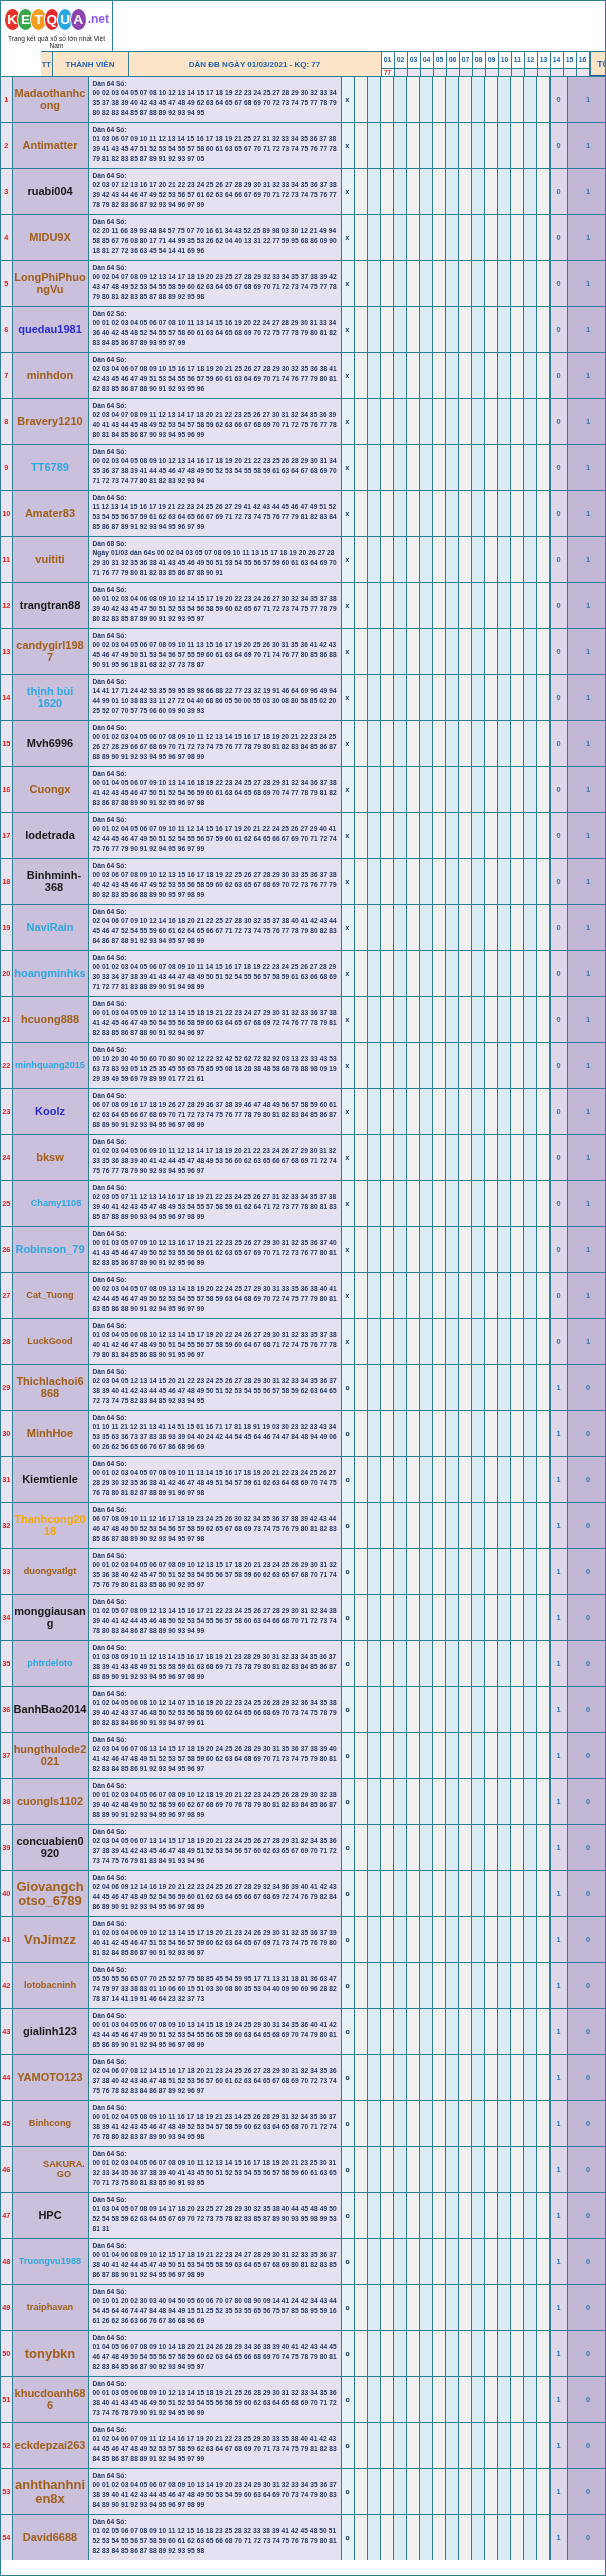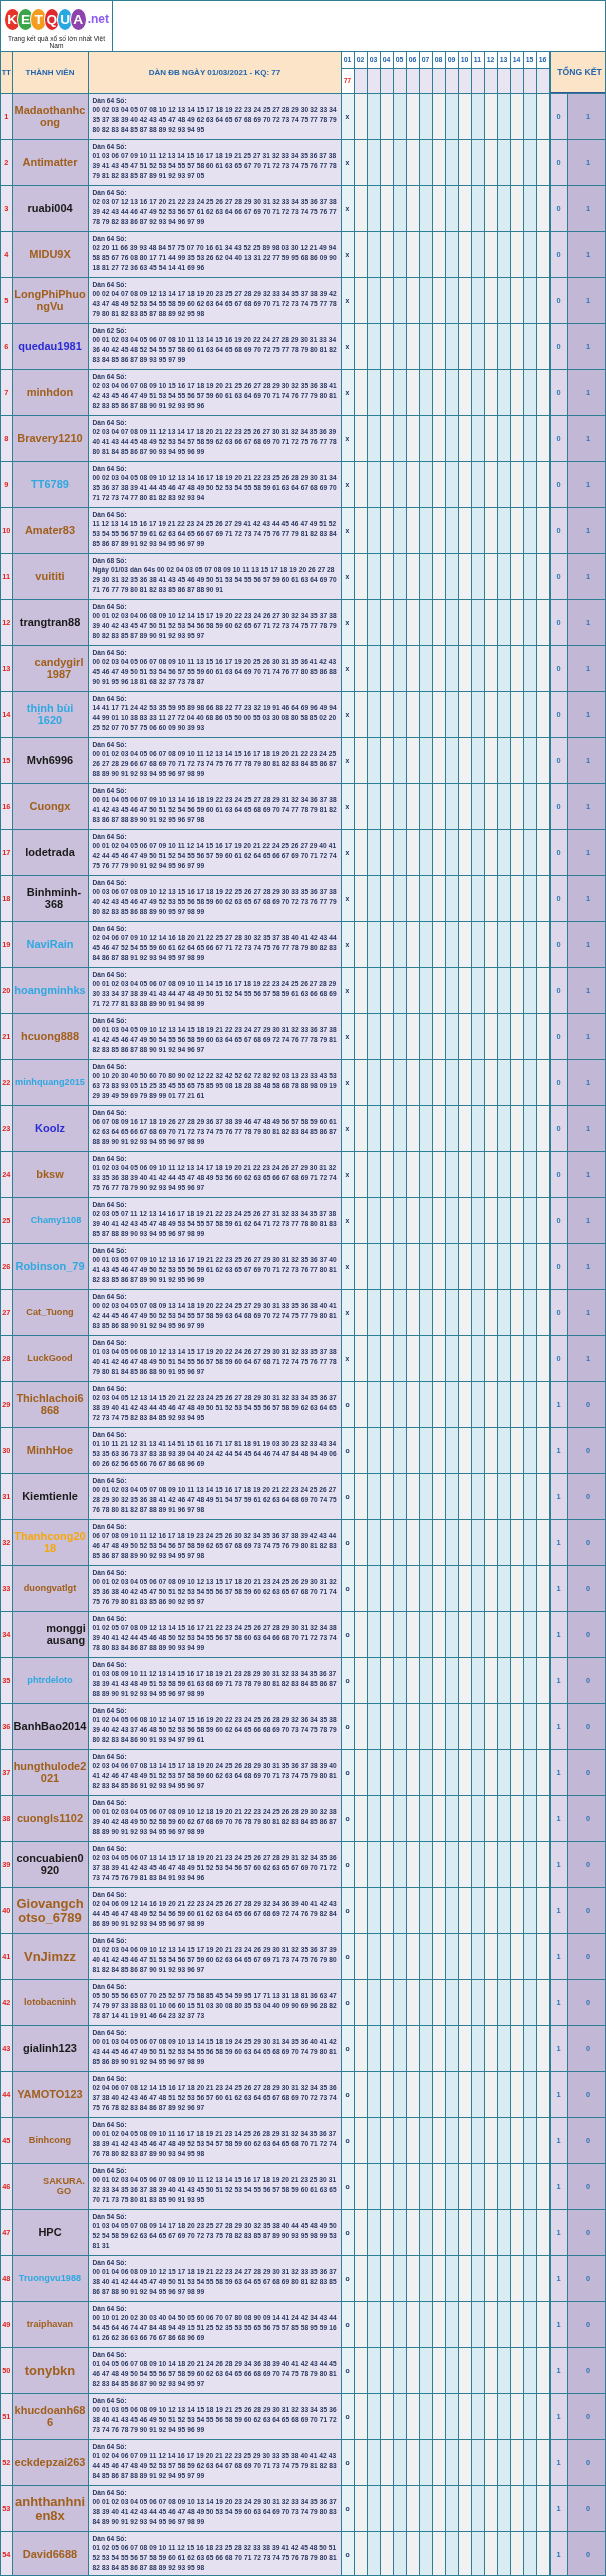--- a/index.html
+++ b/index.html
@@ -32,21 +32,21 @@
   .banners{flex:1;display:flex;flex-direction:column;}
   .banner{height:17px;background:#cfe0f2;border-bottom:1.1px solid var(--teal);display:flex;align-items:center;justify-content:center;
     color:#e8680a;font-weight:bold;font-size:8.3px;letter-spacing:0.1px;}
   .month{flex:1;background:#e6e2f2;display:flex;align-items:center;justify-content:center;
     color:var(--navy);font-weight:bold;font-size:17px;}
 
   
   .grid{display:grid;grid-template-columns:11.5px 76px 253px repeat(16,13px) 18px 41px;}
 
   
-  .hdr{height:42px;border-top:1.1px solid var(--teal);}
+  .hdr{height:25px;border-top:1.1px solid var(--teal);margin-left:40px;}
   .hcell{background:var(--peach);color:var(--hdrblue);font-weight:bold;font-size:8px;
     display:flex;align-items:center;justify-content:center;border-right:1.1px solid var(--teal);}
   .hcell.tt{font-size:7.4px;}
   .dayhead{display:flex;flex-direction:column;border-right:0.6px solid var(--teal);}
   .dayhead .num{height:16.6px;background:#fdfdfd;color:var(--hdrblue);font-weight:bold;font-size:6.9px;
     display:flex;align-items:center;justify-content:center;border-bottom:1.1px solid var(--teal);}
   .dayhead .kq{flex:1;background:#e9e4f2;color:#e0231f;font-weight:bold;font-size:6.3px;
     display:flex;align-items:center;justify-content:center;}
   .dayhead.first .kq{background:#fdfdfd;}
   .tkhead{grid-column:span 2;background:var(--peach);color:var(--hdrblue);font-weight:bold;font-size:8.6px;
@@ -497,21 +497,21 @@
         <div class="cell day odd"></div>
         <div class="cell day even"></div>
         <div class="cell day odd"></div>
         <div class="cell day even"></div>
         <div class="cell tka">0</div>
         <div class="cell tkb">1</div>
       </div>
       <div class="grid row">
         <div class="cell tt">13</div>
         <div class="cell name name-lg">
-          <span style="color: rgb(160, 95, 26); margin-left: 18px;">candygirl1987</span>
+          <span style="color: rgb(160, 95, 26);">candygirl1987</span>
         </div>
         <div class="cell dan">
           <div class="dlabel">Dàn 64 Số:</div>
           <div class="dnums">00 02 03 04 05 06 07 08 09 10 11 13 15 16 17 19 20 25 26 30 31 35 36 41 42 43 45 46 47 49 50 51 53 54 56 57 55 59 60 61 63 64 69 70 71 74 76 77 80 85 86 88 90 91 95 96 18 81 68 32 37 73 78 87</div>
         </div>
         <div class="cell day c1">x</div>
         <div class="cell day even"></div>
         <div class="cell day odd"></div>
         <div class="cell day even"></div>
         <div class="cell day odd"></div>
@@ -1085,21 +1085,21 @@
         <div class="cell day odd"></div>
         <div class="cell day even"></div>
         <div class="cell day odd"></div>
         <div class="cell day even"></div>
         <div class="cell tka">1</div>
         <div class="cell tkb">0</div>
       </div>
       <div class="grid row">
         <div class="cell tt">34</div>
         <div class="cell name name-lg">
-          <span style="color: rgb(26, 26, 26); padding-left: 32px;">monggiausang</span>
+          <span style="color: rgb(26, 26, 26);">monggiausang</span>
         </div>
         <div class="cell dan">
           <div class="dlabel">Dàn 64 Số:</div>
           <div class="dnums">01 02 05 07 08 09 12 13 14 15 16 17 21 22 23 24 25 26 27 28 29 30 31 32 34 38 39 40 41 42 44 45 46 48 50 52 53 54 55 56 57 58 60 63 64 66 68 70 71 72 73 74 78 80 83 84 86 87 88 89 90 93 94 99</div>
         </div>
         <div class="cell day c1">o</div>
         <div class="cell day even"></div>
         <div class="cell day odd"></div>
         <div class="cell day even"></div>
         <div class="cell day odd"></div>

